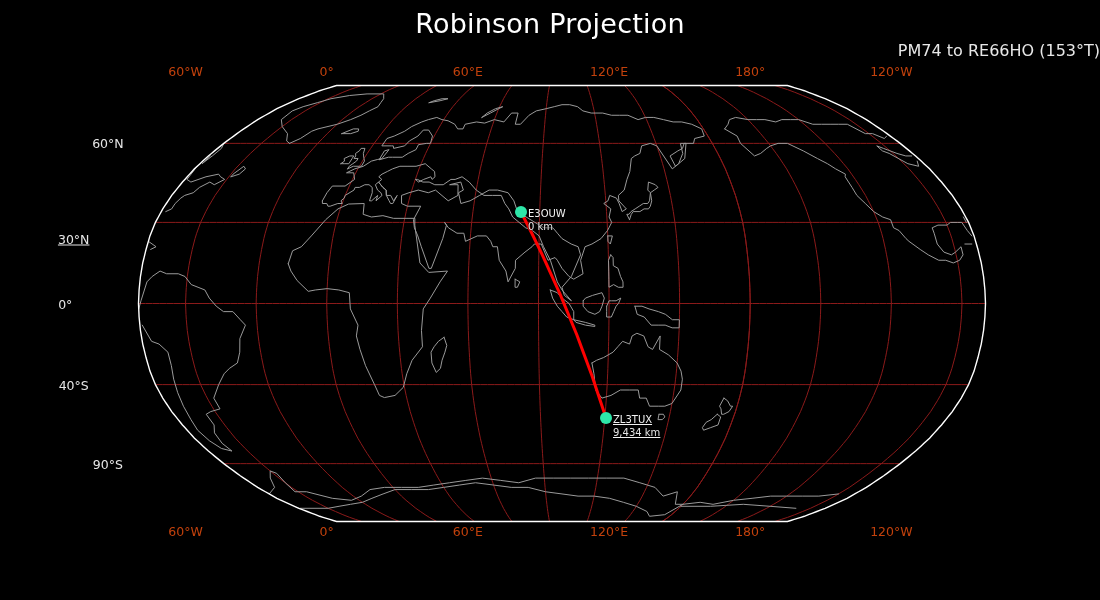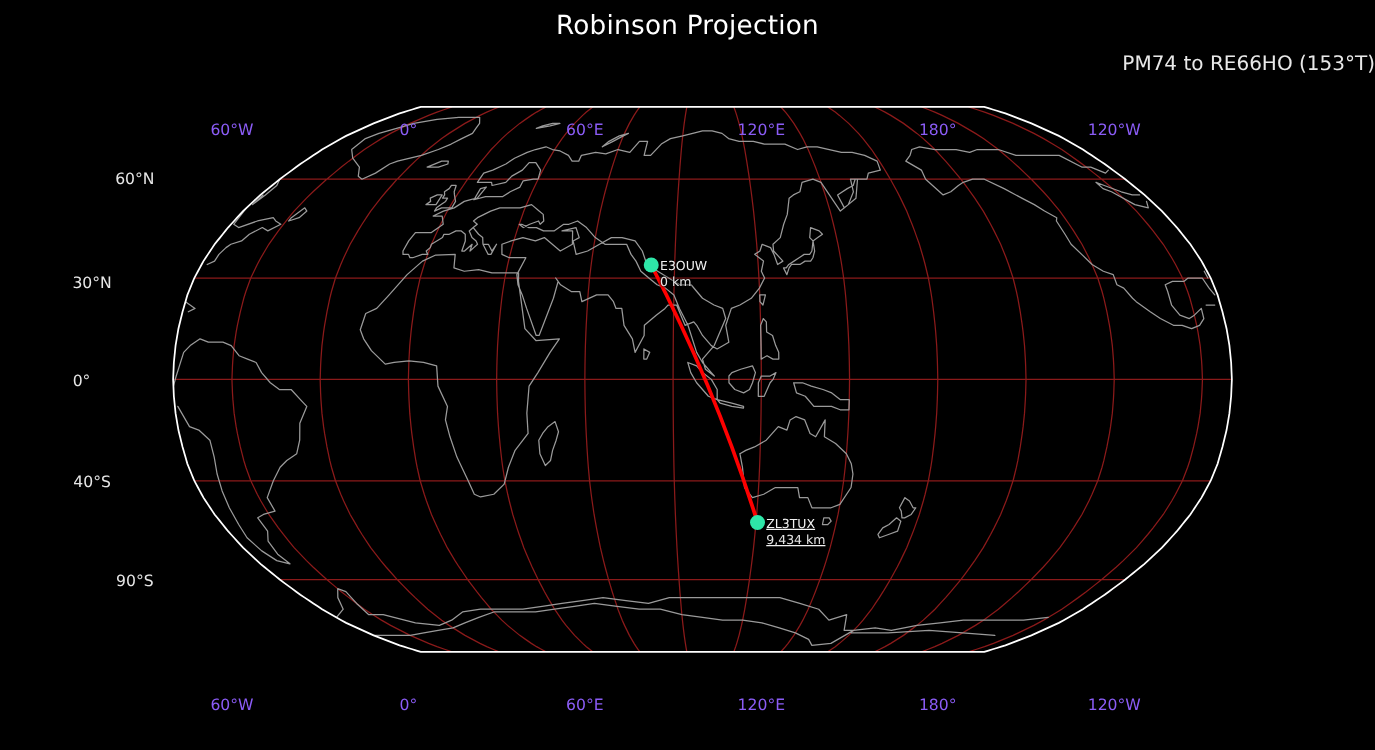--- a/index.html
+++ b/index.html
@@ -18,43 +18,42 @@
   }
 
   
   #title {
     position: absolute;
     left: 0;
     top: 8px;
     width: 1100px;
     text-align: center;
     color: #ffffff;
-    font-size: 21px;
+    font-size: 27px;
     letter-spacing: 0.2px;
     white-space: nowrap;
   }
   #subtitle {
     position: absolute;
     left: 0;
     top: 41px;
     width: 1100px;
     text-align: right;
     color: #e8e8e8;
     font-size: 16px;
     white-space: nowrap;
   }
 
   
   .lon-label {
     position: absolute;
-    color: #8b5cf6;
+    color: #c2410c;
     font-size: 12.5px;
     white-space: nowrap;
     transform: translateX(-50%);
-    margin-top: 32px;
   }
   .lat-label {
     position: absolute;
     color: #e6e6e6;
     font-size: 12.5px;
     white-space: nowrap;
     transform: translateY(-50%);
     text-align: center;
   }
 
@@ -128,18 +127,18 @@
       <div class="lon-label" style="left: 467.9px; top: 524px;">60°E</div>
       <div class="lon-label" style="left: 609.1px; top: 64px;">120°E</div>
       <div class="lon-label" style="left: 609.1px; top: 524px;">120°E</div>
       <div class="lon-label" style="left: 750.2px; top: 64px;">180°</div>
       <div class="lon-label" style="left: 750.2px; top: 524px;">180°</div>
       <div class="lon-label" style="left: 891.4px; top: 64px;">120°W</div>
       <div class="lon-label" style="left: 891.4px; top: 524px;">120°W</div>
       <div class="lon-label" style="left: 185.6px; top: 64px;">60°W</div>
       <div class="lon-label" style="left: 185.6px; top: 524px;">60°W</div>
       <div class="lat-label" style="left: 0px; width: 215.8px; top: 143.4px;">60°N</div>
-      <div class="lat-label" style="left: 0px; width: 147.4px; top: 226px;">30°N</div>
+      <div class="lat-label" style="left: 0px; width: 147.4px; top: 239px; text-decoration: underline;">30°N</div>
       <div class="lat-label" style="left: 0px; width: 130.5px; top: 303.5px;">0°</div>
       <div class="lat-label" style="left: 0px; width: 147.4px; top: 384.6px;">40°S</div>
       <div class="lat-label" style="left: 0px; width: 215.8px; top: 463.6px;">90°S</div>
     </div>
 </div>
 
 </body></html>

